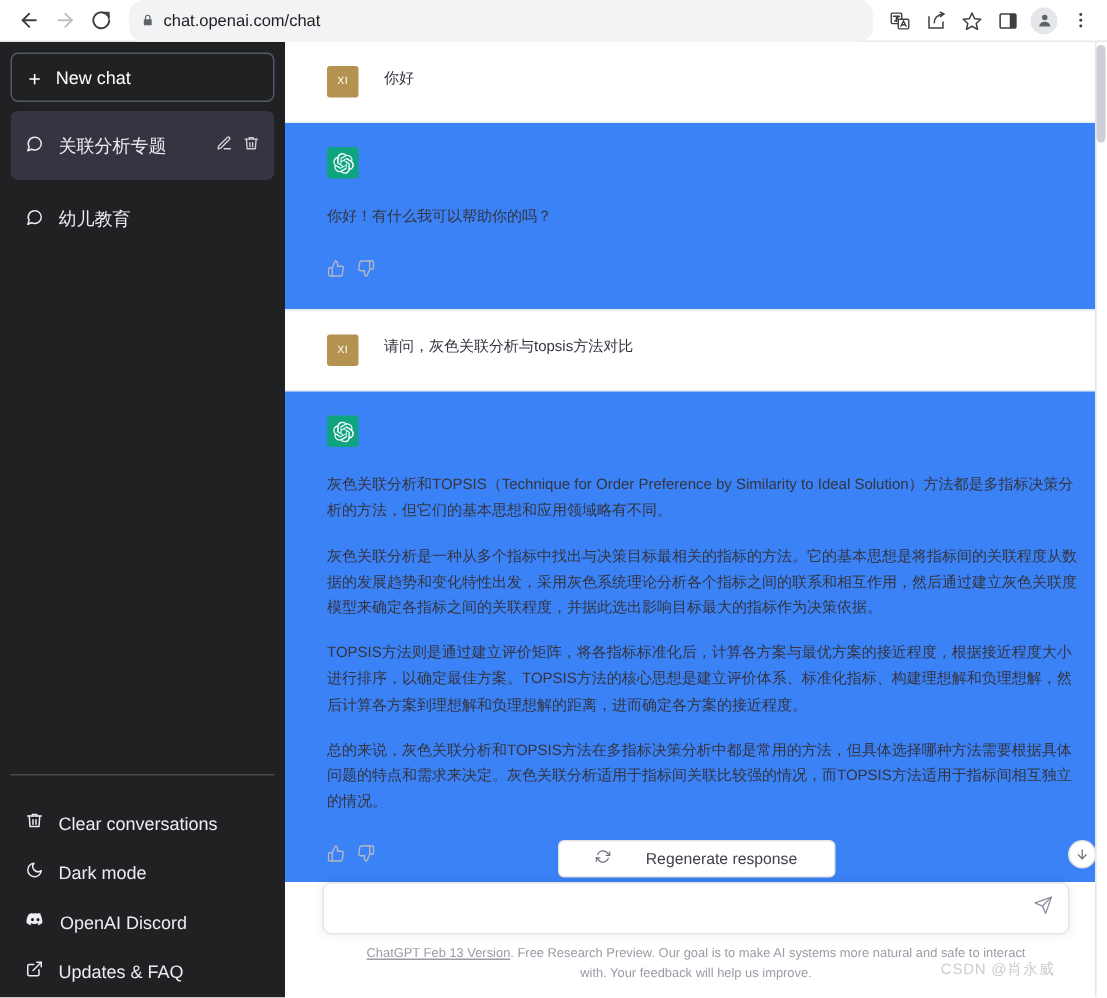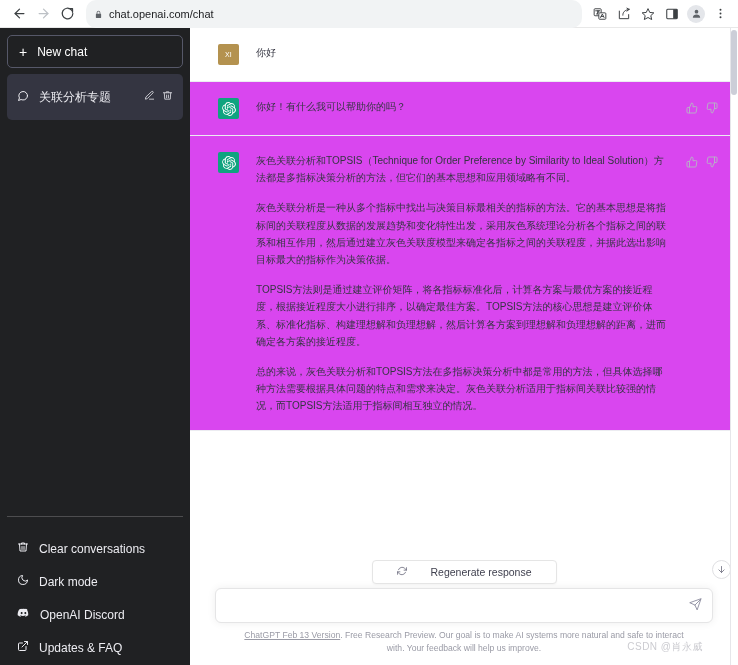--- a/index.html
+++ b/index.html
@@ -128,21 +128,21 @@
     position: relative;
   }
   .msg {
     display: flex;
     padding: 16px 20px 16px 28px;
     gap: 17px;
     border-bottom: 1px solid #ececf1;
     position: relative;
   }
   .msg.user { background: #ffffff; }
-  .msg.assistant { background: #d946ef; }
+  .msg.assistant { background: #3b82f6; flex-direction: column; }
   .msg-avatar {
     width: 21px; height: 21px;
     border-radius: 2px;
     flex: 0 0 auto;
     display: flex; align-items: center; justify-content: center;
     color: #ffffff;
     font-size: 7px;
     letter-spacing: 0.3px;
   }
   .avatar-user { background: #b4924f; }
@@ -359,20 +359,28 @@
                 <polyline points="3 6 5 6 21 6"></polyline>
                 <path d="M19 6l-1 14H6L5 6"></path>
                 <path d="M10 11v6M14 11v6"></path>
                 <path d="M9 6V4h6v2"></path>
               </svg>
           </span>
         </span>
       </div>
 
 
+      <div class="chat-item">
+        <span>
+          <svg width="12" height="12" viewBox="0 0 24 24" fill="none" stroke="#ececf1" stroke-width="2" stroke-linecap="round" stroke-linejoin="round">
+              <path d="M21 11.5a8.4 8.4 0 0 1-9 8.4 8.6 8.6 0 0 1-3.8-.9L3 21l1.9-5.1A8.4 8.4 0 0 1 12 3.1a8.4 8.4 0 0 1 9 8.4z"></path>
+            </svg>
+        </span>
+        <span class="label">幼儿教育</span>
+      </div>
 
     </div>
 
     <div class="sidebar-footer">
 
       <div class="footer-item">
         <span>
           <svg width="12" height="12" viewBox="0 0 24 24" fill="none" stroke="#ececf1" stroke-width="2" stroke-linecap="round" stroke-linejoin="round">
               <polyline points="3 6 5 6 21 6"></polyline>
               <path d="M19 6l-1 14H6L5 6"></path>
@@ -445,20 +453,26 @@
           </span>
           <span>
             <svg width="12" height="12" viewBox="0 0 24 24" fill="none" stroke="#b6b7c3" stroke-width="1.8" stroke-linecap="round" stroke-linejoin="round">
                 <path d="M10 15v4a3 3 0 0 0 3 3l4-9V2H5.7a2 2 0 0 0-2 1.7l-1.4 9a2 2 0 0 0 2 2.3z"></path>
                 <path d="M17 2h3a2 2 0 0 1 2 2v7a2 2 0 0 1-2 2h-3"></path>
               </svg>
           </span>
         </div>
       </div>
 
+      <div class="msg user">
+        <div class="msg-avatar avatar-user">XI</div>
+        <div class="msg-body">
+          <p>请问，灰色关联分析与topsis方法对比</p>
+        </div>
+      </div>
 
       <div class="msg assistant">
         <div class="msg-avatar avatar-bot">
           <svg width="14" height="14" viewBox="0 0 41 41" fill="#fff">
               <path d="M37.5 16.8a10 10 0 0 0-.9-8.3 10.2 10.2 0 0 0-11-4.9A10.1 10.1 0 0 0 18.5.2a10.2 10.2 0 0 0-9.7 7 10 10 0 0 0-6.7 4.9 10.2 10.2 0 0 0 1.3 12 10 10 0 0 0 .8 8.3 10.2 10.2 0 0 0 11 4.9 10 10 0 0 0 7.6 3.4 10.2 10.2 0 0 0 9.7-7.1 10 10 0 0 0 6.7-4.8 10.2 10.2 0 0 0-1.3-12zM22.5 38a7.6 7.6 0 0 1-4.9-1.8l.3-.1 8.1-4.7a1.3 1.3 0 0 0 .7-1.2v-11.4l3.4 2v9.5a7.6 7.6 0 0 1-7.6 7.6zM6.2 31a7.6 7.6 0 0 1-.9-5.1l.2.1 8.2 4.7a1.3 1.3 0 0 0 1.3 0l10-5.7v3.9l-8.3 4.8A7.6 7.6 0 0 1 6.2 31zM4.1 13.4a7.6 7.6 0 0 1 4-3.3v9.6a1.3 1.3 0 0 0 .6 1.2l9.9 5.7-3.4 2-8.2-4.8a7.6 7.6 0 0 1-2.8-10.4zm28.3 6.6l-10-5.8 3.4-2 8.2 4.8a7.6 7.6 0 0 1-1.2 13.7v-9.6a1.3 1.3 0 0 0-.7-1.1zm3.4-5.1l-.2-.2-8.1-4.7a1.3 1.3 0 0 0-1.3 0l-10 5.7v-3.9l8.3-4.8a7.6 7.6 0 0 1 11.3 7.9zM14.6 21.9l-3.4-2v-9.5A7.6 7.6 0 0 1 23.7 4.6l-.3.2-8.1 4.7a1.3 1.3 0 0 0-.7 1.1zm1.8-4l4.5-2.6 4.5 2.6v5.2l-4.5 2.6-4.5-2.6z"></path>
             </svg>
         </div>
         <div class="msg-body">
           <p>灰色关联分析和TOPSIS（Technique for Order Preference by Similarity to Ideal Solution）方法都是多指标决策分析的方法，但它们的基本思想和应用领域略有不同。</p>
           <p>灰色关联分析是一种从多个指标中找出与决策目标最相关的指标的方法。它的基本思想是将指标间的关联程度从数据的发展趋势和变化特性出发，采用灰色系统理论分析各个指标之间的联系和相互作用，然后通过建立灰色关联度模型来确定各指标之间的关联程度，并据此选出影响目标最大的指标作为决策依据。</p>

